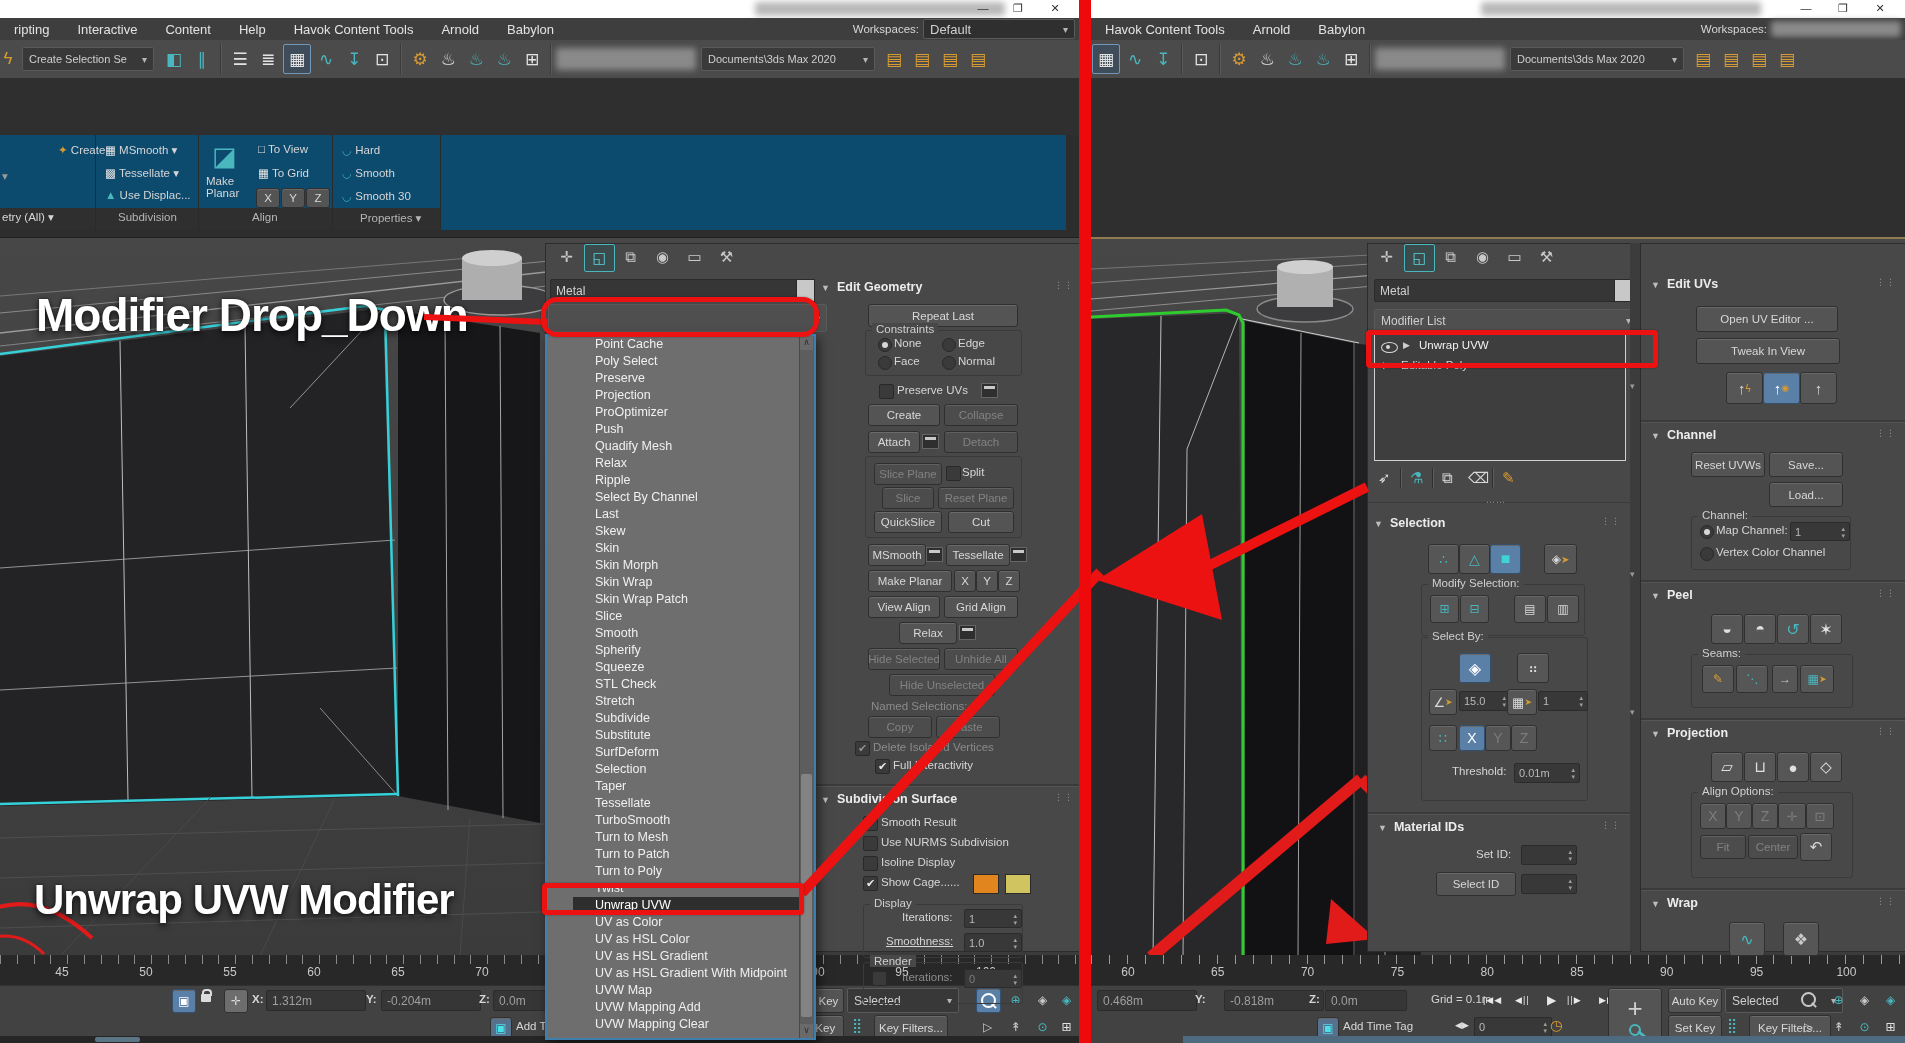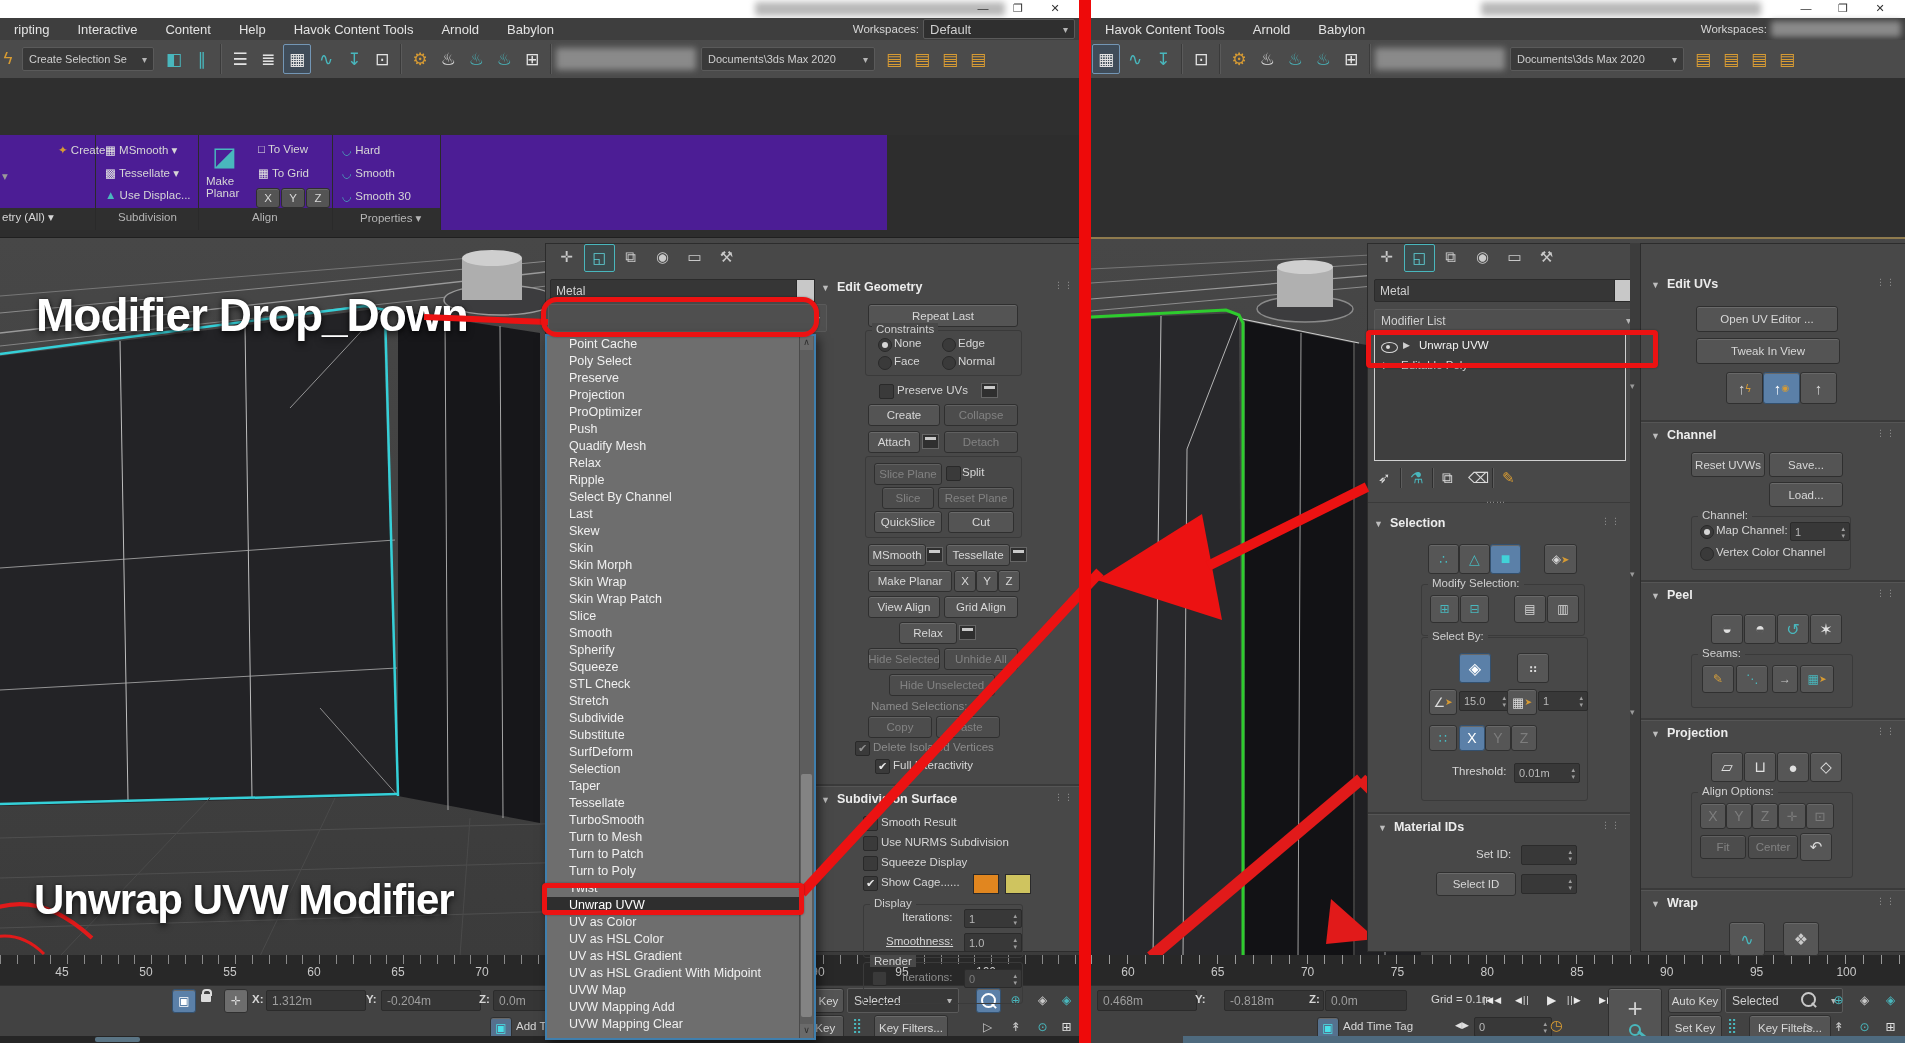--- a/index.html
+++ b/index.html
@@ -45,21 +45,21 @@
   .panel{background:#484848;border:1px solid #2c2c2c;}
   .rollsep{position:absolute;left:0;right:0;height:2px;background:#3a3a3a;box-shadow:0 1px 0 #555;}
   .tab{position:absolute;top:0;width:29px;height:26px;display:flex;align-items:center;justify-content:center;
        font-size:15px;color:#c9c9c9;}
   .tab.active{border:1px solid #49b7bd;border-radius:2px;background:#3c4a4c;color:#5fd3d9;}
   .sqicon{display:flex;align-items:center;justify-content:center;position:absolute;background:#565656;
           border:1px solid #303030;border-radius:3px;color:#d9d9d9;box-shadow:inset 0 1px 0 #686868;}
   .sqicon.dim{color:#7d7d7d;}
   .sqicon.bluesel{background:#5b80a8;border-color:#33506e;color:#fff;}
   .list{background:#6e6e6e;border:2px solid #3f7fae;box-shadow:3px 4px 10px rgba(0,0,0,.55);}
-  .listitem{position:relative;height:17px;line-height:17px;padding-left:22px;color:#f0f0f0;font-size:12.5px;white-space:nowrap;}
+  .listitem{position:relative;height:17px;line-height:17px;padding-left:22px;color:#f0f0f0;font-size:12.5px;white-space:nowrap;margin-left:26px;}
   .listitem.sel{background:#2e2e2e;color:#ffffff;}
   .scrollcol{position:absolute;top:0;right:0;bottom:0;width:14px;background:#5d5d5d;border-left:1px solid #4a4a4a;}
   .rulerlbl{position:absolute;transform:translateX(-50%);color:#c9c9c9;font-size:12px;top:10px;}
   .ticks{background:repeating-linear-gradient(90deg,#8a8a8a 0 1px,transparent 1px 16.8px);}
   .ticks2{background:repeating-linear-gradient(90deg,#9a9a9a 0 1px,transparent 1px 17.96px);}
   .eye{position:absolute;width:15px;height:9px;border:1.5px solid #d9d9d9;border-radius:50%;}
   .eye::after{content:"";position:absolute;left:4px;top:1.5px;width:4px;height:4px;border-radius:50%;background:#d9d9d9;}
   .mag{position:relative;width:11px;height:11px;border:2px solid currentColor;border-radius:50%;}
   .mag::after{content:"";position:absolute;width:6px;height:2px;background:currentColor;transform:rotate(45deg);left:8px;top:10px;}
   .keyic{position:relative;width:8px;height:8px;border:2px solid #49b7bd;border-radius:50%;}
@@ -132,21 +132,21 @@
         <span class="car">▾</span>
     </div>
     <span class="ticon gold">▤</span>
     <span class="ticon gold">▤</span>
     <span class="ticon gold">▤</span>
     <span class="ticon gold">▤</span>
   </div>
 
   <div class="abs" style="left:0;top:78px;width:1079px;height:57px;background:#2f2f2f;"></div>
 
-  <div class="abs" style="left:0;top:135px;width:887px;height:95px;background:#4c1d95;">
+  <div class="abs" style="left:0;top:135px;width:1066px;height:95px;background:#0c4a6e;">
     <div class="abs" style="left:0;top:73px;width:440px;height:22px;background:#2f2f2f;"></div>
     <div class="abs" style="left:95px;top:0;width:1px;height:95px;background:#2a2a2a;"></div>
     <div class="abs" style="left:198px;top:0;width:1px;height:95px;background:#2a2a2a;"></div>
     <div class="abs" style="left:332px;top:0;width:1px;height:95px;background:#2a2a2a;"></div>
     <div class="abs" style="left:440px;top:0;width:1px;height:95px;background:#2a2a2a;"></div>
 
     <span class="lbl" style="left:58px;top:8px;color:#d8d8d8;"><span class="gold">✦</span> <span>Create</span></span>
     <span class="lbl" style="left:2px;top:34px;color:#9a9a9a;">▾</span>
     <span class="lbl" style="left:2px;top:75px;"><span>etry (All)</span> ▾</span>
 
@@ -379,21 +379,21 @@
       <span class="lbl" style="left:80px;top:515px;">Full Interactivity</span>
 
       <div class="rollsep" style="top:540px;"></div>
       <div class="rollhdr" style="left:8px;top:548px;"><span class="tri">▼</span><span>Subdivision Surface</span></div>
       <div class="grip" style="right:8px;top:548px;">⋮⋮</div>
       <div class="cb" style="left:50px;top:572px;">✔</div>
       <span class="lbl" style="left:68px;top:572px;">Smooth Result</span>
       <div class="cb" style="left:50px;top:592px;"></div>
       <span class="lbl" style="left:68px;top:592px;">Use NURMS Subdivision</span>
       <div class="cb" style="left:50px;top:612px;"></div>
-      <span class="lbl" style="left:68px;top:612px;">Squeeze Display</span>
+      <span class="lbl" style="left:68px;top:612px;">Isoline Display</span>
       <div class="cb" style="left:50px;top:632px;">✔</div>
       <span class="lbl" style="left:68px;top:632px;">Show Cage......</span>
       <div class="swatch" style="left:160px;top:630px;width:24px;height:18px;background:#e1861f;"></div>
       <div class="swatch" style="left:192px;top:630px;width:24px;height:18px;background:#cfc45f;"></div>
       <div class="grp abs" style="left:50px;top:660px;width:158px;height:52px;">
         <span class="grplbl">Display</span>
         <span class="lbl" style="left:38px;top:6px;">Iterations:</span>
         <div class="spin" style="left:100px;top:4px;width:48px;height:17px;">
             <span>1</span>
             <span class="arr">▴<br>▾</span>

